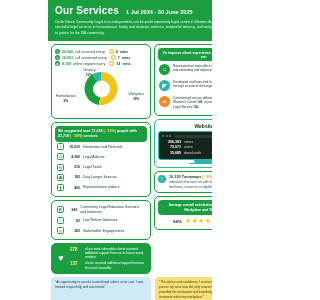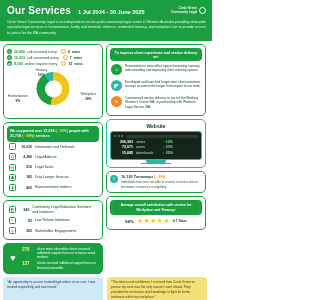--- a/index.html
+++ b/index.html
@@ -2,21 +2,21 @@
 <html><head>
 <meta charset="utf-8">
 <style>
   * { box-sizing: border-box; margin: 0; padding: 0; }
   body {
     width: 212px; height: 300px;
     font-family: "Liberation Sans", sans-serif;
     background: #ffffff;
     overflow: hidden;
   }
-  .page { width: 212px; height: 294px; position: relative; background:#fff; }
+  .page { width: 212px; height: 294px; position: relative; background:#fff;margin-left:48px; }
 
   
   .header {
     background: #1a9e3f;
     padding: 5px 6px 5px 7px;
     color: #fff;
     position: relative;
   }
   .hdr-row { display: flex; align-items: center; gap: 7px; }
   .hdr-title { font-size: 10px; font-weight: bold; letter-spacing: .2px; }

